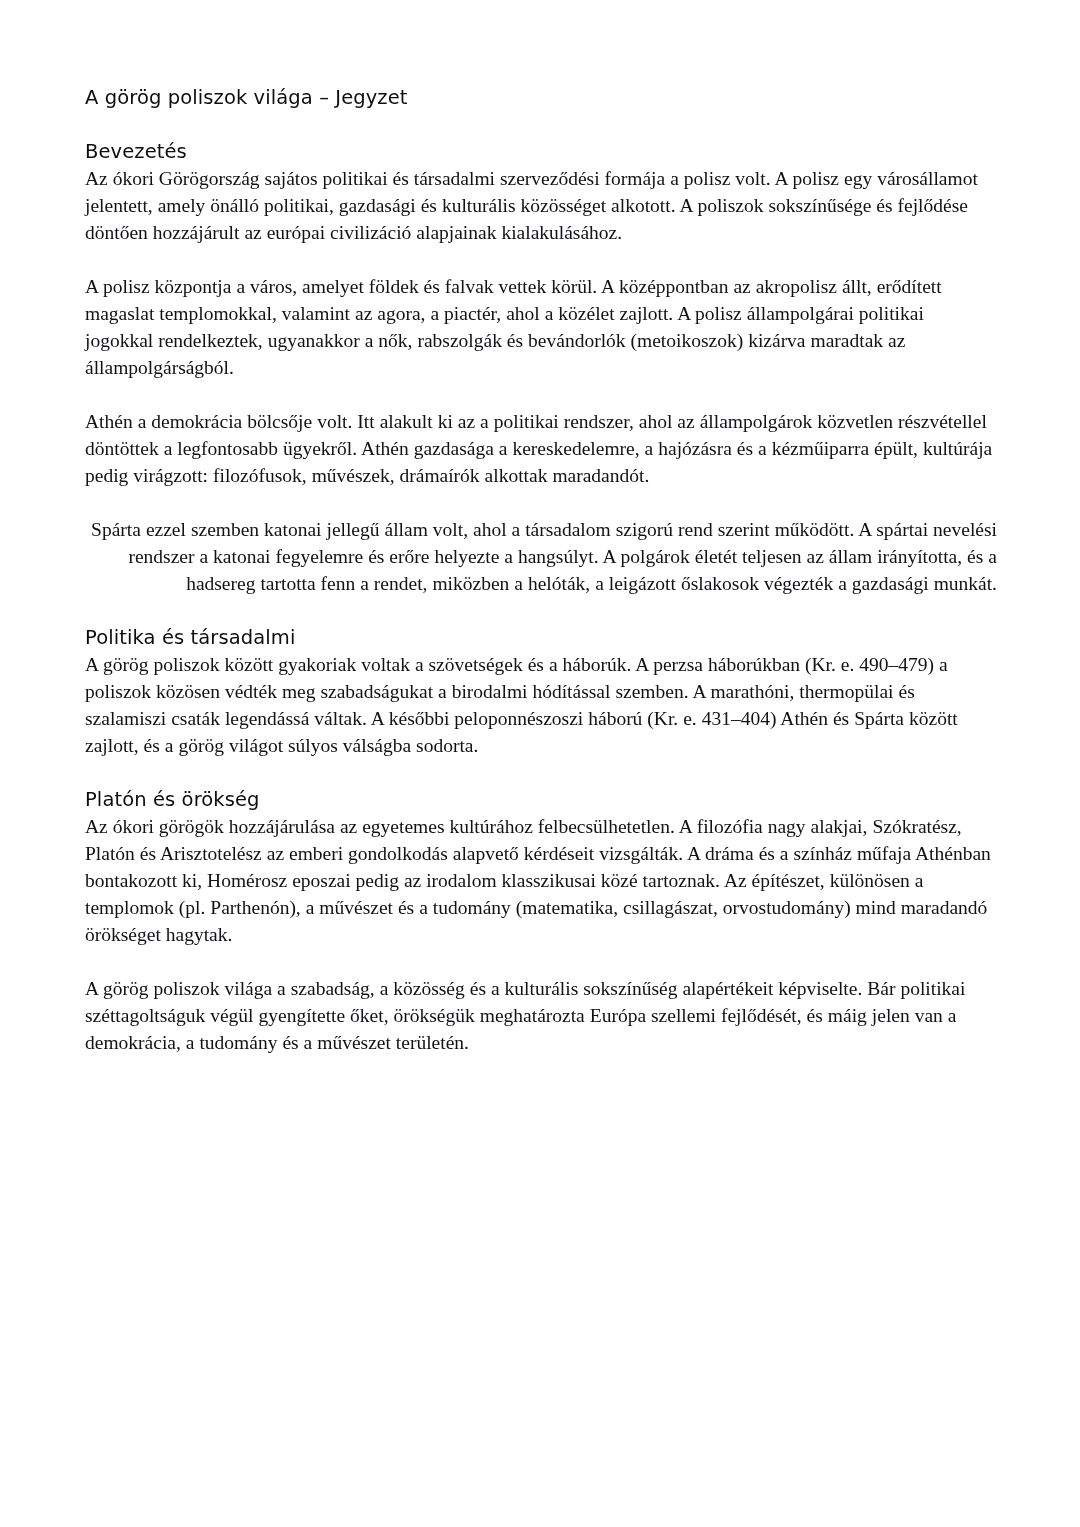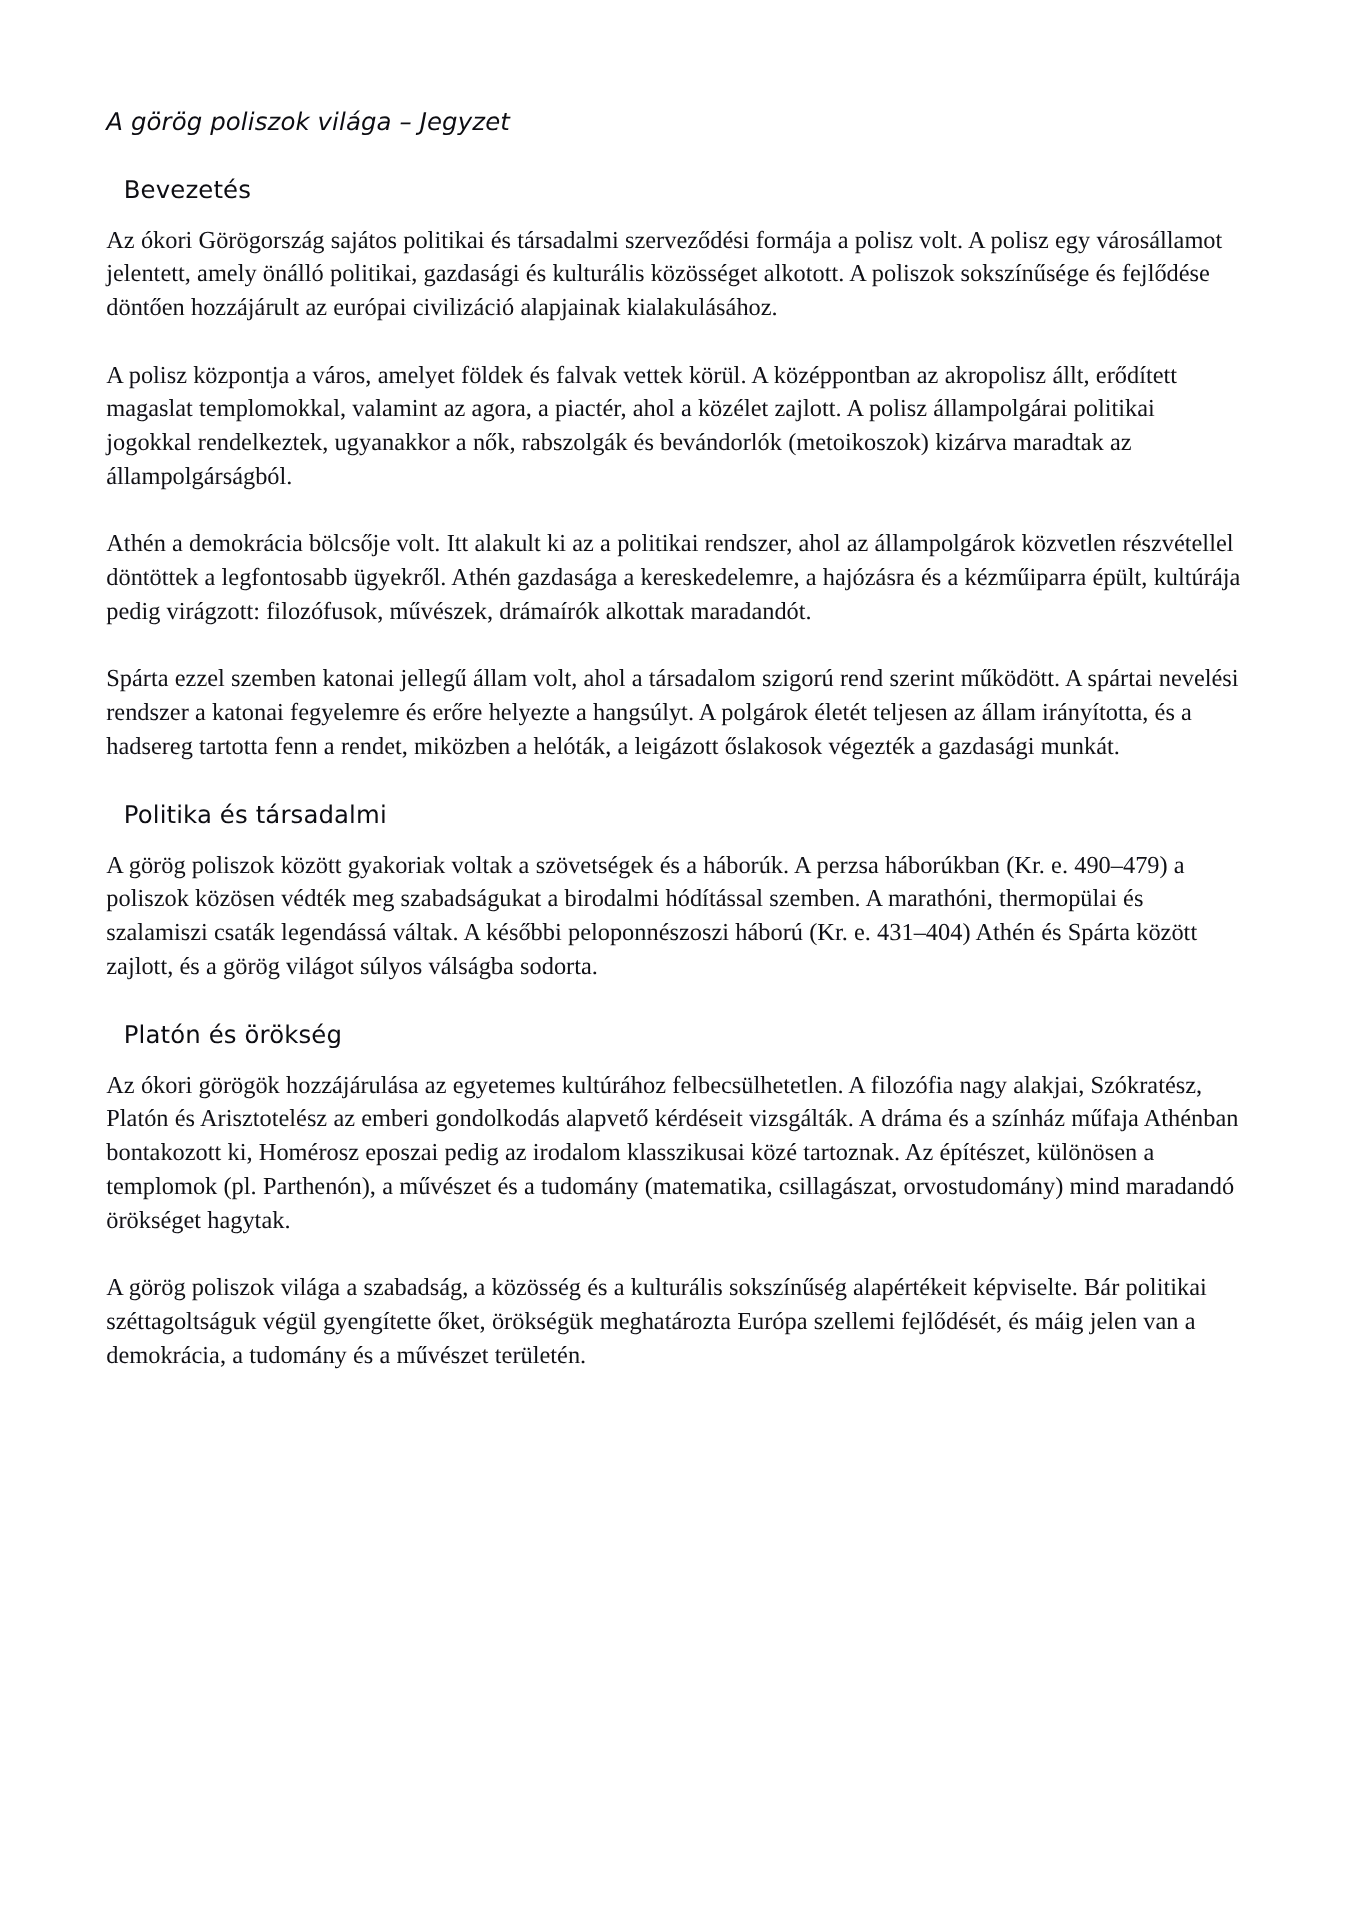--- a/index.html
+++ b/index.html
@@ -24,50 +24,50 @@
   }
   
   .doc-title {
     font-family: "DejaVu Sans", "Liberation Sans", sans-serif;
     font-size: 19.5px;
     line-height: 27px;
     color: #0d0d12;
     margin: 0 0 27px 0;
     white-space: nowrap;
     letter-spacing: 0.1px;
-    font-style: italic;
   }
   
   .section {
     margin: 0 0 27px 0;
   }
   .section:last-child {
     margin-bottom: 0;
   }
   .section-heading {
     font-family: "DejaVu Sans", "Liberation Sans", sans-serif;
     font-size: 19.5px;
     line-height: 27px;
     color: #0d0d12;
-    margin: 14px;
+    margin: 0;
     white-space: nowrap;
     letter-spacing: 0.1px;
   }
   .section-body {
     font-family: Liberation Serif, serif;
     font-size: 19.5px;
     line-height: 27px;
     color: #111116;
     margin: 0;
     text-align: left;
     word-spacing: 0.1px;
   }
   
   .section--noheading .section-body {
     margin-top: 0;
+    text-align: right;
   }
 </style>
 </head>
 <body>
 
 <div class="page">
   <div class="content">
 
     <p class="doc-title">A görög poliszok világa – Jegyzet</p>
 

